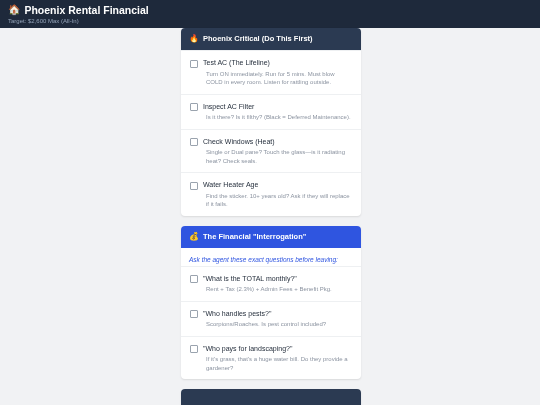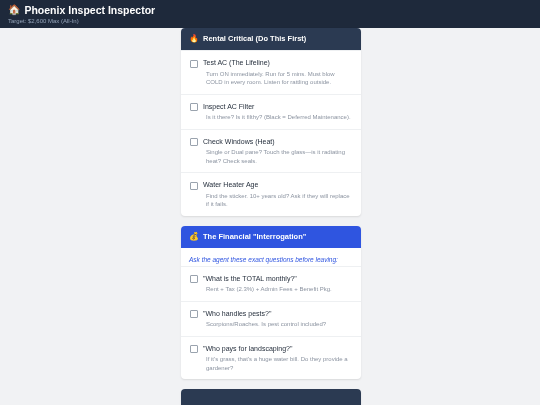--- a/index.html
+++ b/index.html
@@ -120,31 +120,31 @@
   .card-peek { height: 16px; }
 </style>
 </head>
 <body>
 
 <div id="app">
 
   <div class="topbar">
     <div class="topbar-title">
       <span class="topbar-emoji">🏠</span>
-      <span>Phoenix Inspect Inspector</span>
+      <span>Phoenix Rental Financial</span>
     </div>
     <div class="topbar-sub">Target: $2,600 Max (All-In)</div>
   </div>
 
   <div class="column">
 
     <div class="card">
       <div class="card-header dark">
         <span class="hdr-emoji">🔥</span>
-        <span>Rental Critical (Do This First)</span>
+        <span>Phoenix Critical (Do This First)</span>
       </div>
 
       <div class="item">
         <div class="checkbox"></div>
         <div class="item-body">
           <div class="item-title">Test AC (The Lifeline)</div>
           <div class="item-desc">Turn ON immediately. Run for 5 mins. Must blow COLD in every room. Listen for rattling outside.</div>
         </div>
       </div>
 

